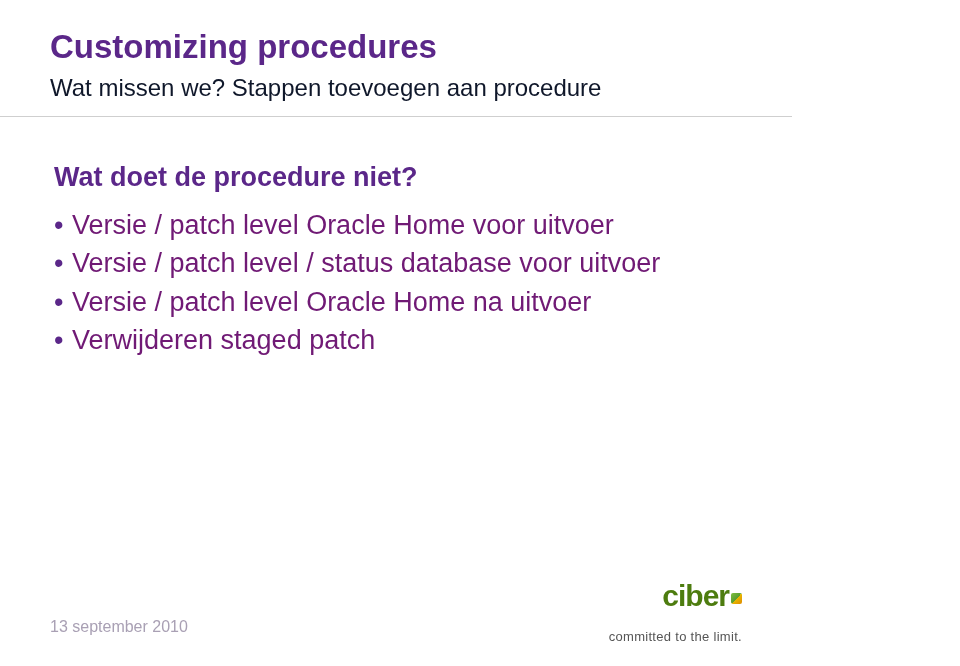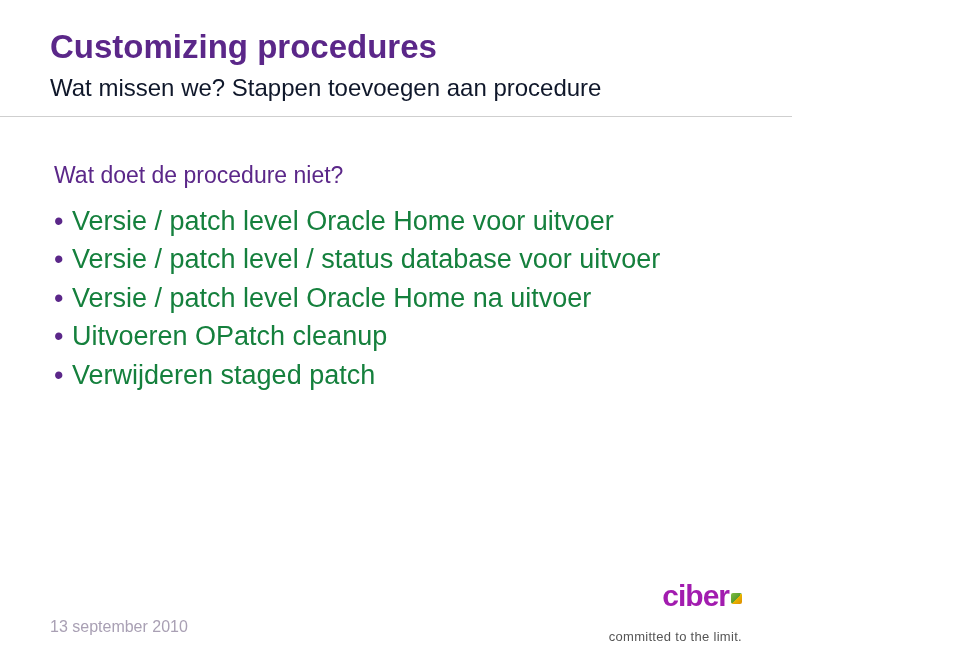--- a/index.html
+++ b/index.html
@@ -39,31 +39,31 @@
     border: none;
     border-top: 1px solid #cfcfcf;
     margin: 0;
   }
   .content {
     margin-top: 60px;
     padding-left: 4px;
   }
   .question {
     color: #5b2789;
-    font-size: 23px;
-    font-weight: normal;
+    font-size: 27px;
+    font-weight: bold;
     margin-bottom: 14px;
   }
   .bullets {
     list-style: none;
     padding: 0;
     margin: 0;
   }
   .bullets li {
-    color: #15803d;
+    color: #701a75;
     font-size: 27px;
     font-weight: normal;
     line-height: 1.35;
     position: relative;
     padding-left: 18px;
     margin-bottom: 2px;
   }
   .bullets li::before {
     content: "•";
     position: absolute;
@@ -81,21 +81,21 @@
   }
   .logo {
     position: absolute;
     right: 50px;
     bottom: 22px;
     text-align: right;
   }
   .logo-main {
     font-size: 30px;
     font-weight: bold;
-    color: #a21caf;
+    color: #4d7c0f;
     letter-spacing: -1px;
     line-height: 1;
   }
   .logo-dot {
     display: inline-block;
     width: 11px;
     height: 11px;
     background: linear-gradient(135deg, #7fbf3f 0%, #5a9e2f 50%, #e6b800 50%, #e08a00 100%);
     border-radius: 2px;
     vertical-align: baseline;
@@ -119,21 +119,20 @@
   <div class="subtitle">Wat missen we? Stappen toevoegen aan procedure</div>
 
   <hr class="divider">
 
   <div class="content">
     <div class="question">Wat doet de procedure niet?</div>
     <ul class="bullets">
       <li>Versie / patch level Oracle Home voor uitvoer</li>
       <li>Versie / patch level / status database voor uitvoer</li>
       <li>Versie / patch level Oracle Home na uitvoer</li>
-      <li>Uitvoeren OPatch cleanup</li>
       <li>Verwijderen staged patch</li>
     </ul>
   </div>
 
   <div class="footer">13 september 2010</div>
 
   <div class="logo">
     <div class="logo-main">
       <span>ciber</span><span class="logo-dot"></span>
     </div>

